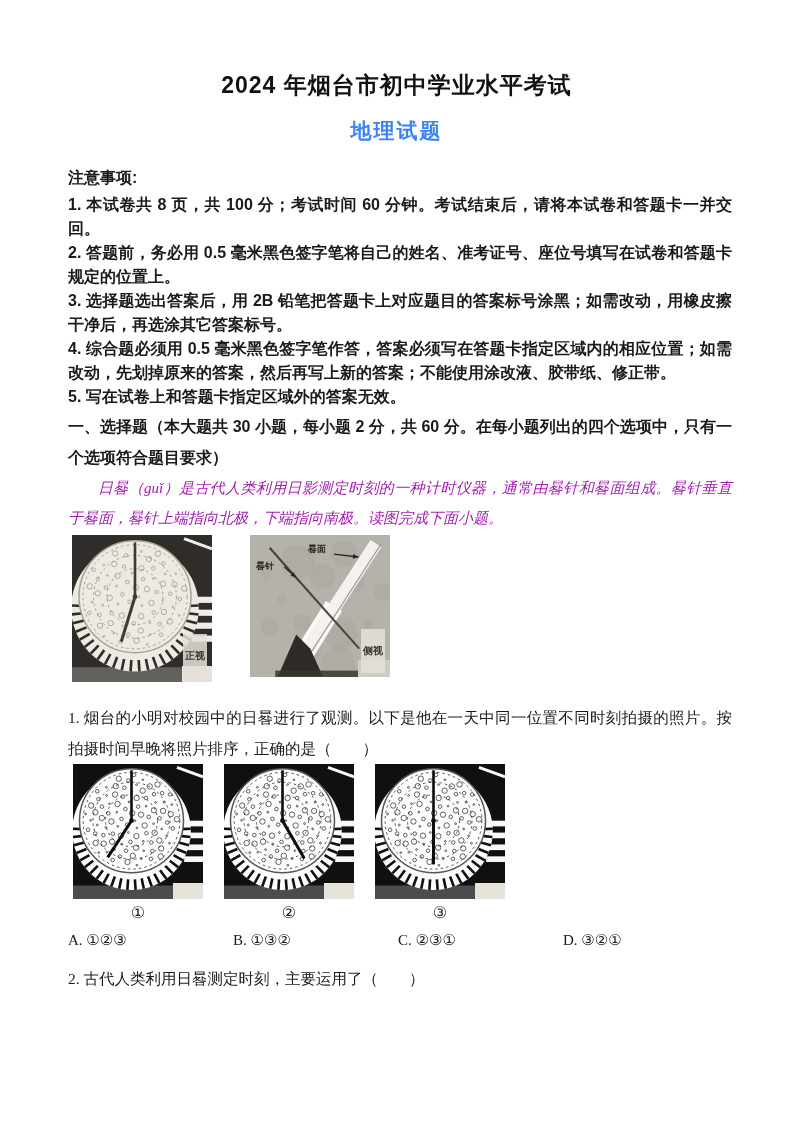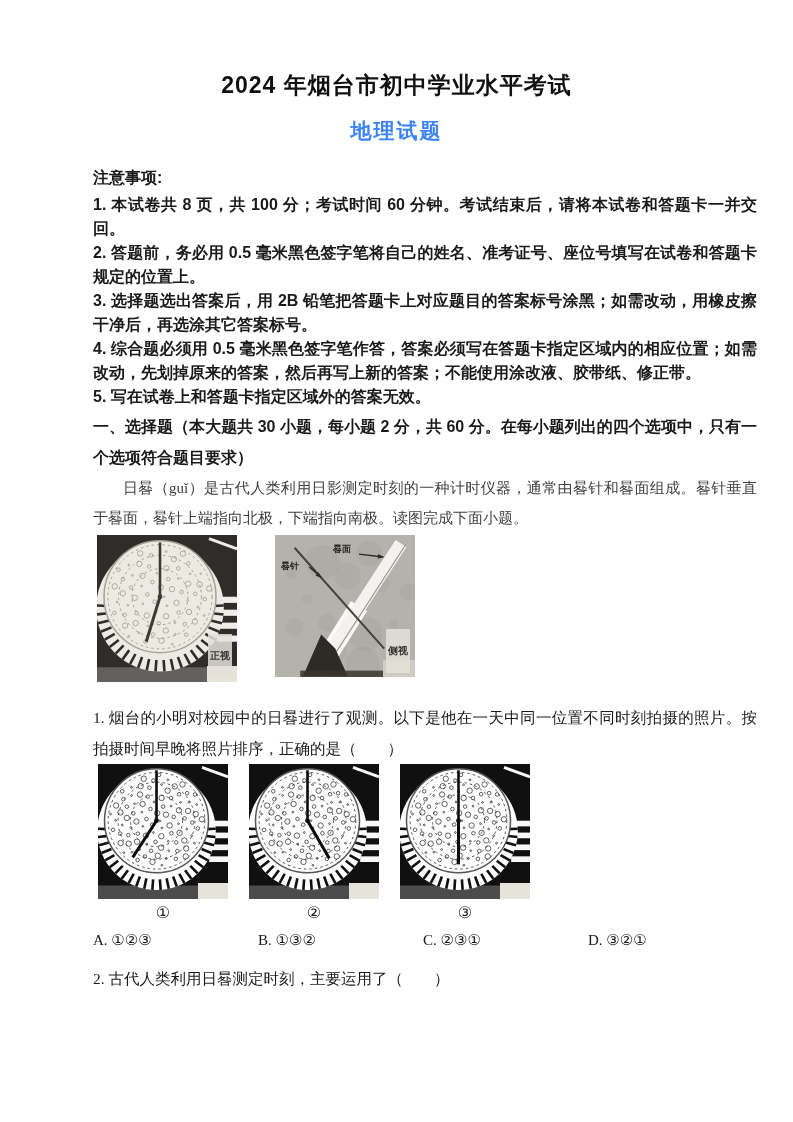--- a/index.html
+++ b/index.html
@@ -5,21 +5,21 @@
   html,body{margin:0;padding:0;background:#888;}
   .page{
     position:relative;
     width:793px;height:1122px;
     margin:0 auto;
     background:#ffffff;
     overflow:hidden;
     font-family:"Liberation Serif", serif;
     color:#1a1a1a;
   }
-  .content{margin-left:93px;width:664px;}
+  .content{margin-left:68px;width:664px;}
   .doc-title{
     margin:70px 0 0 0;text-align:center;
     font-family:"Liberation Sans", sans-serif;
     font-size:23px;font-weight:bold;letter-spacing:1px;color:#111;
   }
   .doc-subtitle{
     margin:16px 0 0 0;text-align:center;
     font-family:"Liberation Sans", sans-serif;
     font-size:21px;font-weight:bold;letter-spacing:2px;color:#3b82f6;
   }
@@ -32,23 +32,23 @@
     margin:0;font-family:"Liberation Sans", sans-serif;
     font-size:16px;font-weight:bold;line-height:24px;
     text-align:justify;text-align-last:left;
   }
   .section-heading{
     margin:2px 0 0 0;font-family:"Liberation Sans", sans-serif;
     font-size:16px;font-weight:bold;line-height:31px;
     text-align:justify;text-align-last:left;
   }
   .passage{
-    margin:0;
+    margin:0;font-style:italic;
     font-size:15px;line-height:30px;text-indent:2em;
-    text-align:justify;text-align-last:left;color:#404040;
+    text-align:justify;text-align-last:left;color:#a21caf;
   }
   .figure-row{display:flex;gap:38px;margin:2px 0 0 4px;align-items:flex-start;}
   .figure{position:relative;border-radius:15px;}
   .figure svg{display:block;}
   .corner-caption{
     position:absolute;right:5px;bottom:4px;
     font-size:10px;font-weight:bold;color:#3a352e;
     background:rgba(228,225,217,0.85);padding:16px 2px;line-height:12px;
   }
   .side-label{

